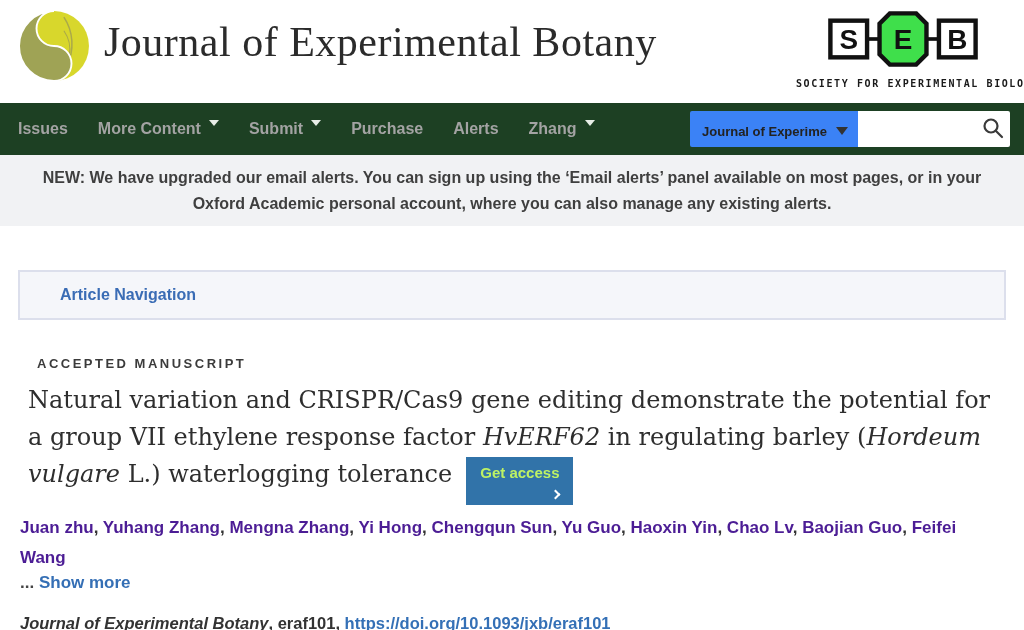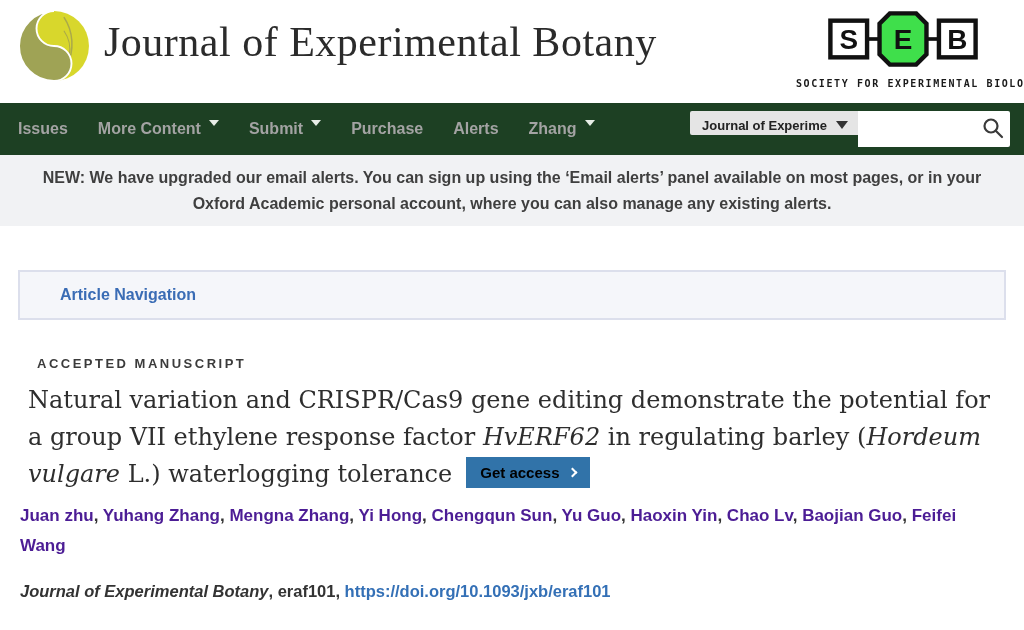--- a/index.html
+++ b/index.html
@@ -21,21 +21,21 @@
   .navbar { position:relative; height:52px; background:#1d4023;
             display:flex; align-items:center; padding-left:18px; }
   .nav-item { display:flex; gap:8px; margin-right:30px;
               color:#a3a3a3; font-size:16px; font-weight:700; cursor:pointer;
               text-decoration:none; }
   .caret-down { width:0; height:0; border-left:5px solid transparent;
                 border-right:5px solid transparent; border-top:6px solid #e8eee7;
                 display:inline-block; }
   .search-group { position:absolute; right:14px; top:8px; height:36px;
                   display:flex; }
-  .search-scope { background:#e5e5e5; height:24px; display:flex; align-items:center;
+  .search-scope { background:#3b82f6; height:36px; display:flex; align-items:center;
                   padding:4px 10px 0 12px; gap:9px; border-radius:2px 0 0 2px;
                   cursor:pointer; }
   .search-scope-label { font-size:13px; font-weight:700; color:#222;
                         white-space:nowrap; }
   .scope-caret { width:0; height:0; border-left:6px solid transparent;
                  border-right:6px solid transparent; border-top:8px solid #333; }
   .search-box { position:relative; width:152px; height:36px; }
   .search-input { width:152px; height:36px; border:none; outline:none;
                   background:#fff; padding:0 34px 0 10px; font-size:14px;
                   border-radius:0 2px 2px 0; }
@@ -59,25 +59,25 @@
   .content { padding:0 20px; }
   .badge-row { margin-top:36px; display:flex; align-items:center; }
   .badge { background:#d9dce9; color:#2f2f33; font-size:13px; font-weight:700;
            letter-spacing:2.5px; padding:5px 13px; }
   .ms-status { margin-left:17px; color:#3b3b3b; font-size:13px; font-weight:700;
                letter-spacing:2.5px;text-align:right; }
 
   .title { margin-top:11px; font-family:"DejaVu Serif", serif; font-size:24px;
            line-height:37px; color:#2e2e2e; max-width:990px;margin-left:8px; }
   .title .ital { font-style:italic; }
-  .get-access { display:inline-flex; align-items:center; gap:10px;
-                background:#3173a9; color:#000000; border:none; cursor:pointer;
+  .get-access { display:inline-flex; align-items:flex-end; gap:10px;
+                background:#3173a9; color:#bef264; border:none; cursor:pointer;
                 font-family:"Liberation Sans", sans-serif; font-size:15px;
                 font-weight:700; padding:7px 14px; margin-left:14px;
-                vertical-align:4px; }
+                vertical-align:4px;flex-direction:column; }
   .ga-chevron { width:7px; height:7px; border-top:2.5px solid #fff;
                 border-right:2.5px solid #fff; transform:rotate(45deg);
                 display:inline-block; }
 
   .authors { margin-top:8px; font-size:17px; font-weight:700; line-height:30px;
              max-width:1000px; }
   .author-link { color:#4c1d95; text-decoration:none; cursor:pointer; }
   .author-sep { color:#333; }
   .show-more-row { font-size:17px; font-weight:700; }
   .ellipsis { color:#444; }
@@ -172,18 +172,22 @@
   </div>
 
   <div class="title"><span>Natural variation and CRISPR/Cas9 gene editing demonstrate the potential for a group VII ethylene response factor </span><span class="ital">HvERF62</span><span> in regulating barley (</span><span class="ital">Hordeum vulgare</span><span> L.) waterlogging tolerance</span><button class="get-access">
         <span>Get access</span>
         <span class="ga-chevron"></span>
       </button>
   </div>
 
   <div class="authors"><a class="author-link">Juan zhu</a><span class="author-sep">, </span><a class="author-link">Yuhang Zhang</a><span class="author-sep">, </span><a class="author-link">Mengna Zhang</a><span class="author-sep">, </span><a class="author-link">Yi Hong</a><span class="author-sep">, </span><a class="author-link">Chengqun Sun</a><span class="author-sep">, </span><a class="author-link">Yu Guo</a><span class="author-sep">, </span><a class="author-link">Haoxin Yin</a><span class="author-sep">, </span><a class="author-link">Chao Lv</a><span class="author-sep">, </span><a class="author-link">Baojian Guo</a><span class="author-sep">, </span><a class="author-link">Feifei Wang</a></div>
 
+  <div class="show-more-row">
+    <span class="ellipsis">...</span>
+    <a class="show-more-link">Show more</a>
+  </div>
 
   <div class="citation">
     <span class="cit-journal">Journal of Experimental Botany</span><span class="cit-id">, eraf101, </span><a class="doi-link">https://doi.org/10.1093/jxb/eraf101</a>
   </div>
 
 </div>
 
 </body></html>

